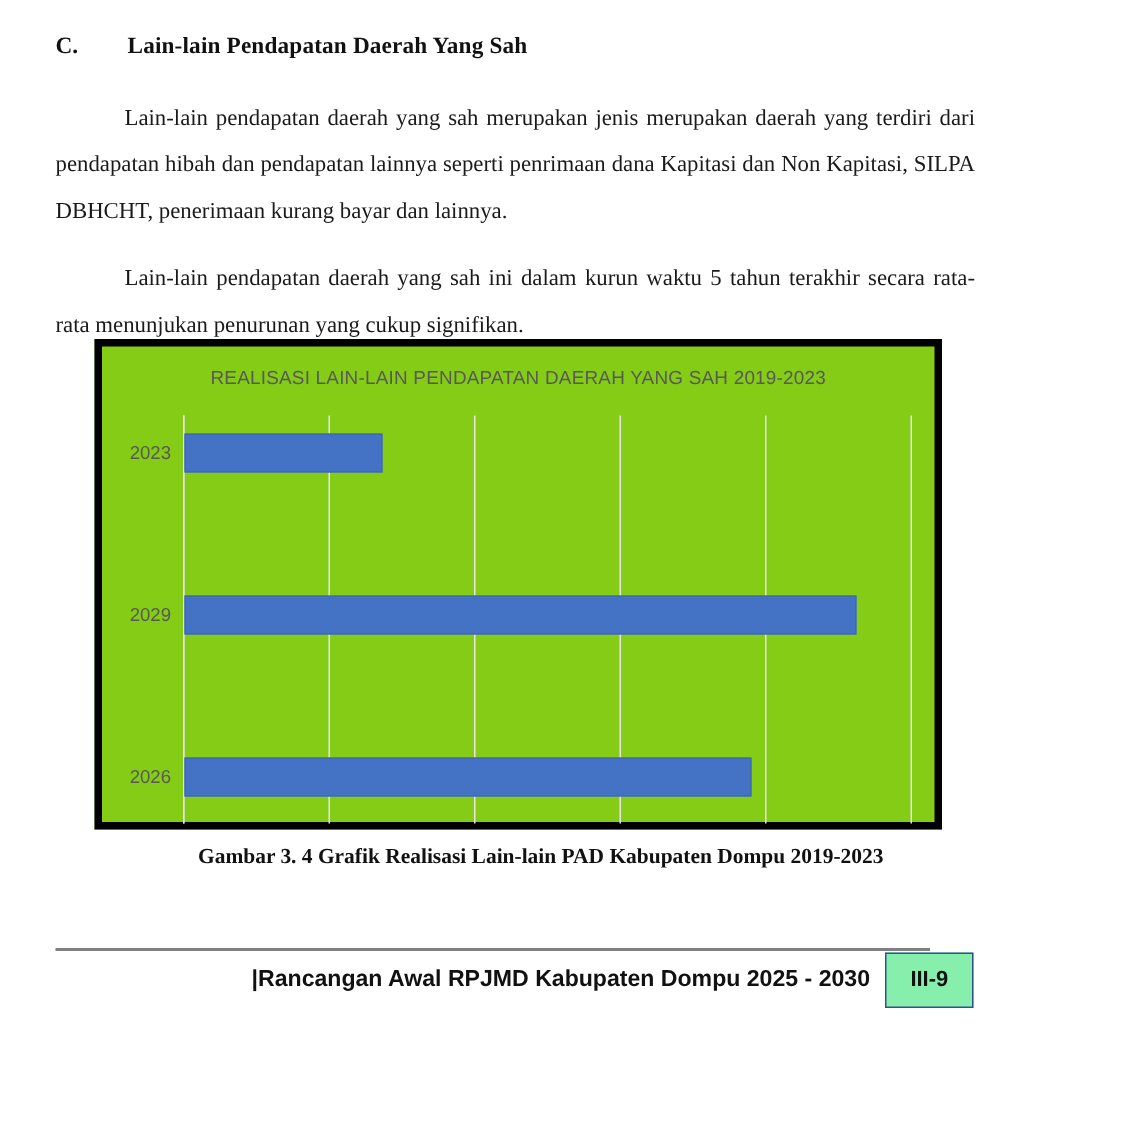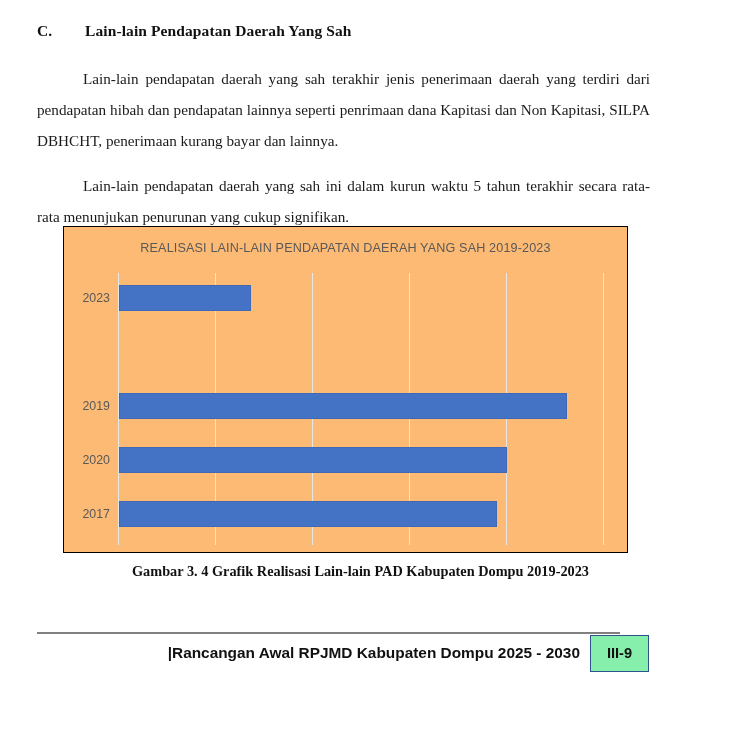--- a/index.html
+++ b/index.html
@@ -59,22 +59,22 @@
   #para1 { top: 48px; }
   #para2 { top: 155px; }
 
   
   .chart-frame {
     position: absolute;
     left: 63px;
     top: 226px;
     width: 565px;
     height: 327px;
-    background: #fdba74;
-    border: 1px solid #000000;
+    background: #84cc16;
+    border: 5px solid #000000;
     box-sizing: border-box;
     text-decoration: underline;
   }
   .chart-title {
     position: absolute;
     left: 0;
     top: 14px;
     width: 100%;
     text-align: center;
     font-family: "Liberation Sans", sans-serif;
@@ -195,50 +195,46 @@
 </head>
 <body>
 
 <div class="page">
 
   <div class="heading-row">
     <span class="heading-letter">C.</span>
     <span class="heading-text">Lain-lain Pendapatan Daerah Yang Sah</span>
   </div>
 
-  <p class="para" id="para1">Lain-lain pendapatan daerah yang sah terakhir jenis penerimaan daerah yang terdiri dari pendapatan hibah dan pendapatan lainnya seperti penrimaan dana Kapitasi dan Non Kapitasi, SILPA DBHCHT, penerimaan kurang bayar dan lainnya.</p>
+  <p class="para" id="para1">Lain-lain pendapatan daerah yang sah merupakan jenis merupakan daerah yang terdiri dari pendapatan hibah dan pendapatan lainnya seperti penrimaan dana Kapitasi dan Non Kapitasi, SILPA DBHCHT, penerimaan kurang bayar dan lainnya.</p>
   <p class="para" id="para2">Lain-lain pendapatan daerah yang sah ini dalam kurun waktu 5 tahun terakhir secara rata-rata menunjukan penurunan yang cukup signifikan.</p>
 
   <div class="chart-frame">
     <div class="chart-title">REALISASI LAIN-LAIN PENDAPATAN DAERAH YANG SAH 2019-2023</div>
 
     <div class="plot">
       <div class="axis-line"></div>
       <div class="gridline" style="left:0px"></div>
       <div class="gridline" style="left:97px"></div>
       <div class="gridline" style="left:194px"></div>
       <div class="gridline" style="left:291px"></div>
       <div class="gridline" style="left:388px"></div>
       <div class="gridline" style="left:485px"></div>
 
       <div class="bars">
         <div class="bar-row" style="top:12px">
           <span class="ylabel">2023</span>
           <div class="bar" style="width:132px"></div>
         </div>
         <div class="bar-row" style="top:120px">
-          <span class="ylabel">2019</span>
+          <span class="ylabel">2029</span>
           <div class="bar" style="width:448px"></div>
         </div>
-        <div class="bar-row" style="top:174px">
-          <span class="ylabel">2020</span>
-          <div class="bar" style="width:388px"></div>
-        </div>
         <div class="bar-row" style="top:228px">
-          <span class="ylabel">2017</span>
+          <span class="ylabel">2026</span>
           <div class="bar" style="width:378px"></div>
         </div>
       </div>
     </div>
   </div>
 
   <div class="caption">Gambar 3. 4 Grafik Realisasi Lain-lain PAD Kabupaten Dompu 2019-2023</div>
 
   <div class="footer-rule"></div>
   <div class="footer-bar">

